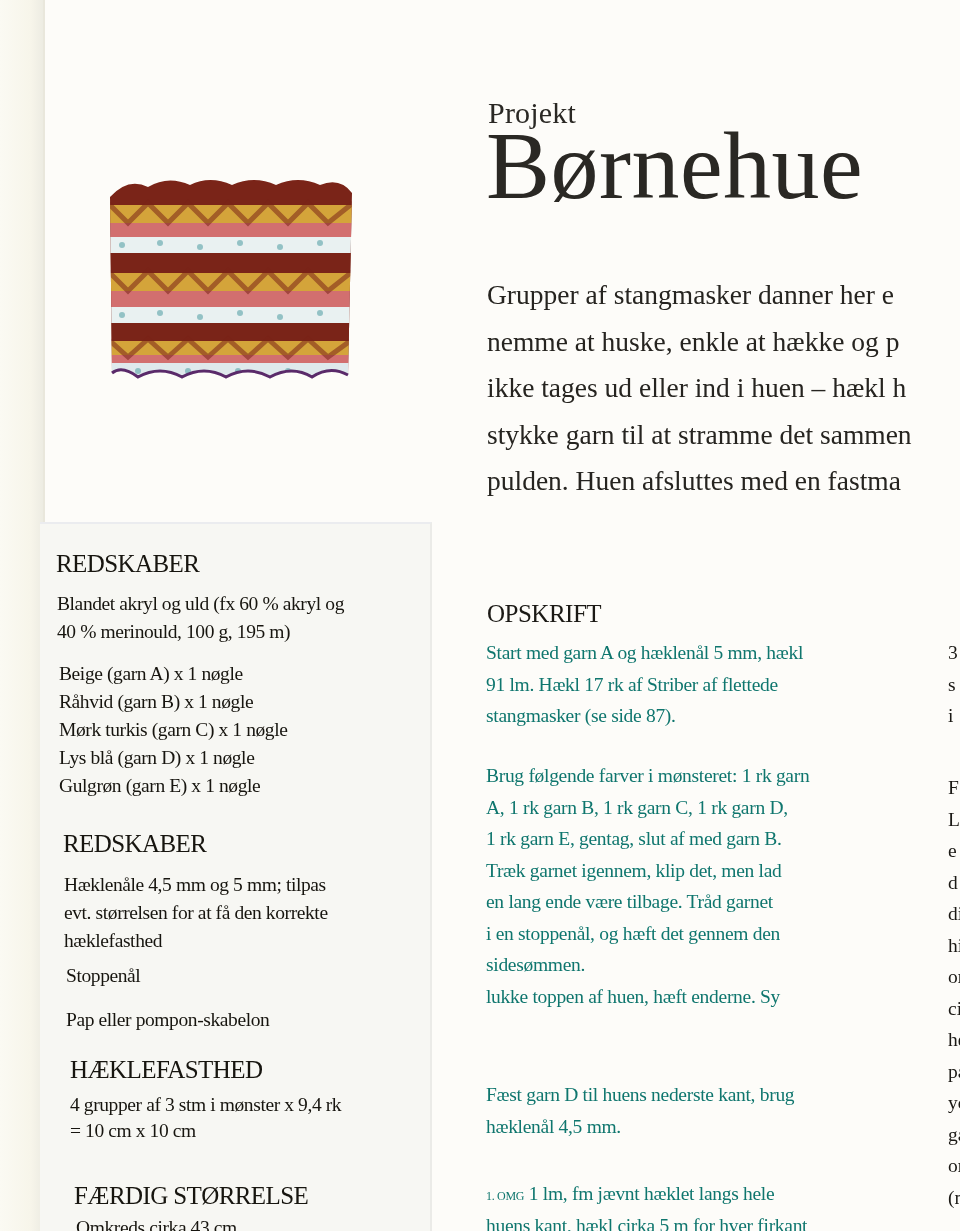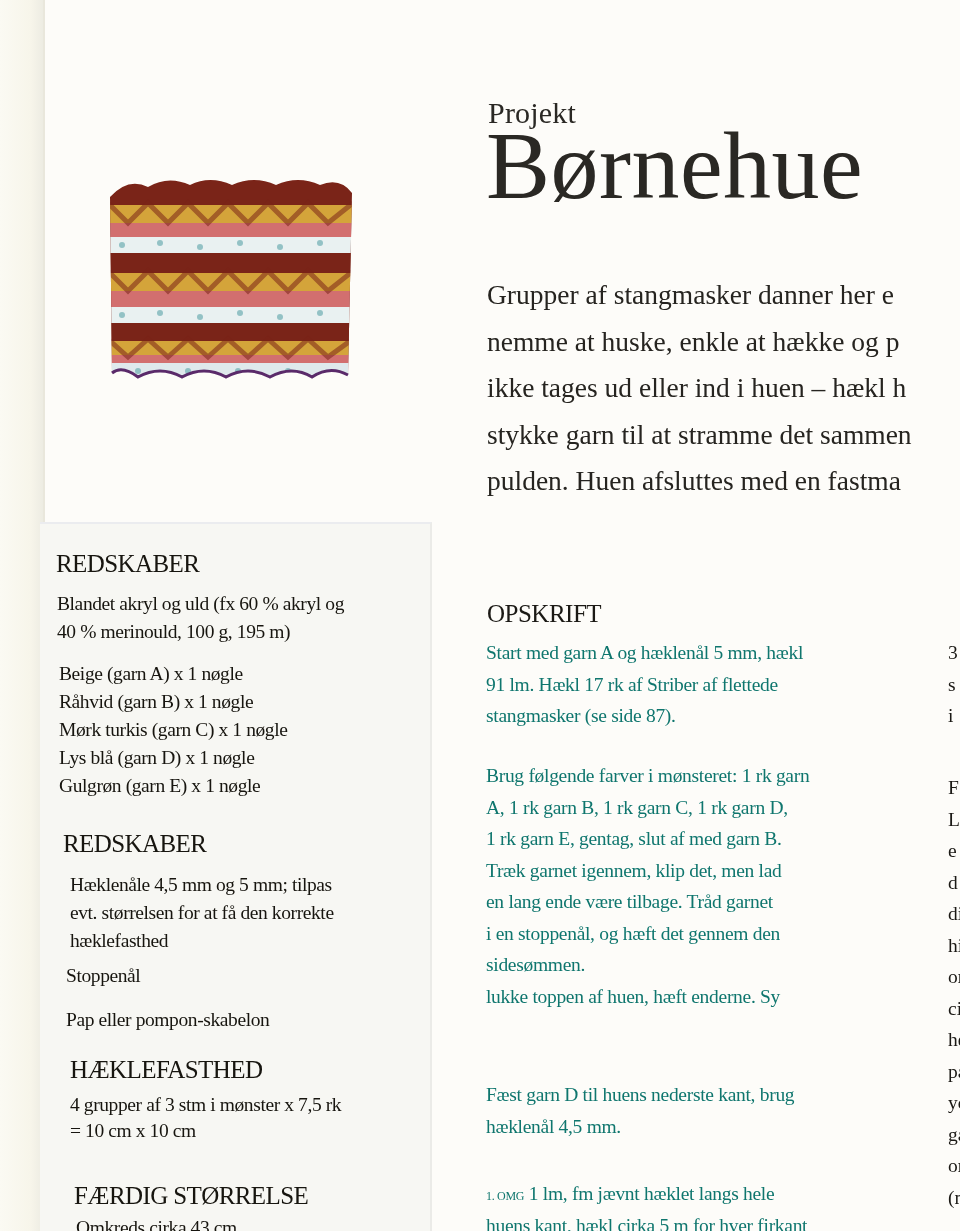--- a/index.html
+++ b/index.html
@@ -152,31 +152,31 @@
   </div>
   <div class="sb-text" style="left:19px; top:136px; line-height:28.5px;">
     <div>Beige (garn A) x 1 nøgle</div>
     <div>Råhvid (garn B) x 1 nøgle</div>
     <div>Mørk turkis (garn C) x 1 nøgle</div>
     <div>Lys blå (garn D) x 1 nøgle</div>
     <div>Gulgrøn (garn E) x 1 nøgle</div>
   </div>
 
   <div class="sb-head" style="left:23px; top:306px;">REDSKABER</div>
-  <div class="sb-text" style="left:30px; top:346px; line-height:29px;">
+  <div class="sb-text" style="left:24px; top:346px; line-height:29px;">
     <div>Hæklenåle 4,5 mm og 5 mm; tilpas</div>
     <div>evt. størrelsen for at få den korrekte</div>
     <div>hæklefasthed</div>
   </div>
   <div class="sb-text" style="left:26px; top:438px;">Stoppenål</div>
   <div class="sb-text" style="left:26px; top:482px;">Pap eller pompon-skabelon</div>
 
   <div class="sb-head" style="left:30px; top:532px;">HÆKLEFASTHED</div>
   <div class="sb-text" style="left:30px; top:568px; line-height:26px;">
-    <div style="height:26px">4 grupper af 3 stm i mønster x 7,5 rk</div>
+    <div style="height:26px">4 grupper af 3 stm i mønster x 9,4 rk</div>
     <div style="height:26px">= 10 cm x 10 cm</div>
   </div>
 
   <div class="sb-head" style="left:34px; top:658px;">FÆRDIG STØRRELSE</div>
   <div class="sb-text" style="left:36px; top:690px;">Omkreds cirka 43 cm</div>
 </div>
 
 <div class="recipe-head">OPSKRIFT</div>
 
 <div class="recipe-p" style="top:637px;">

